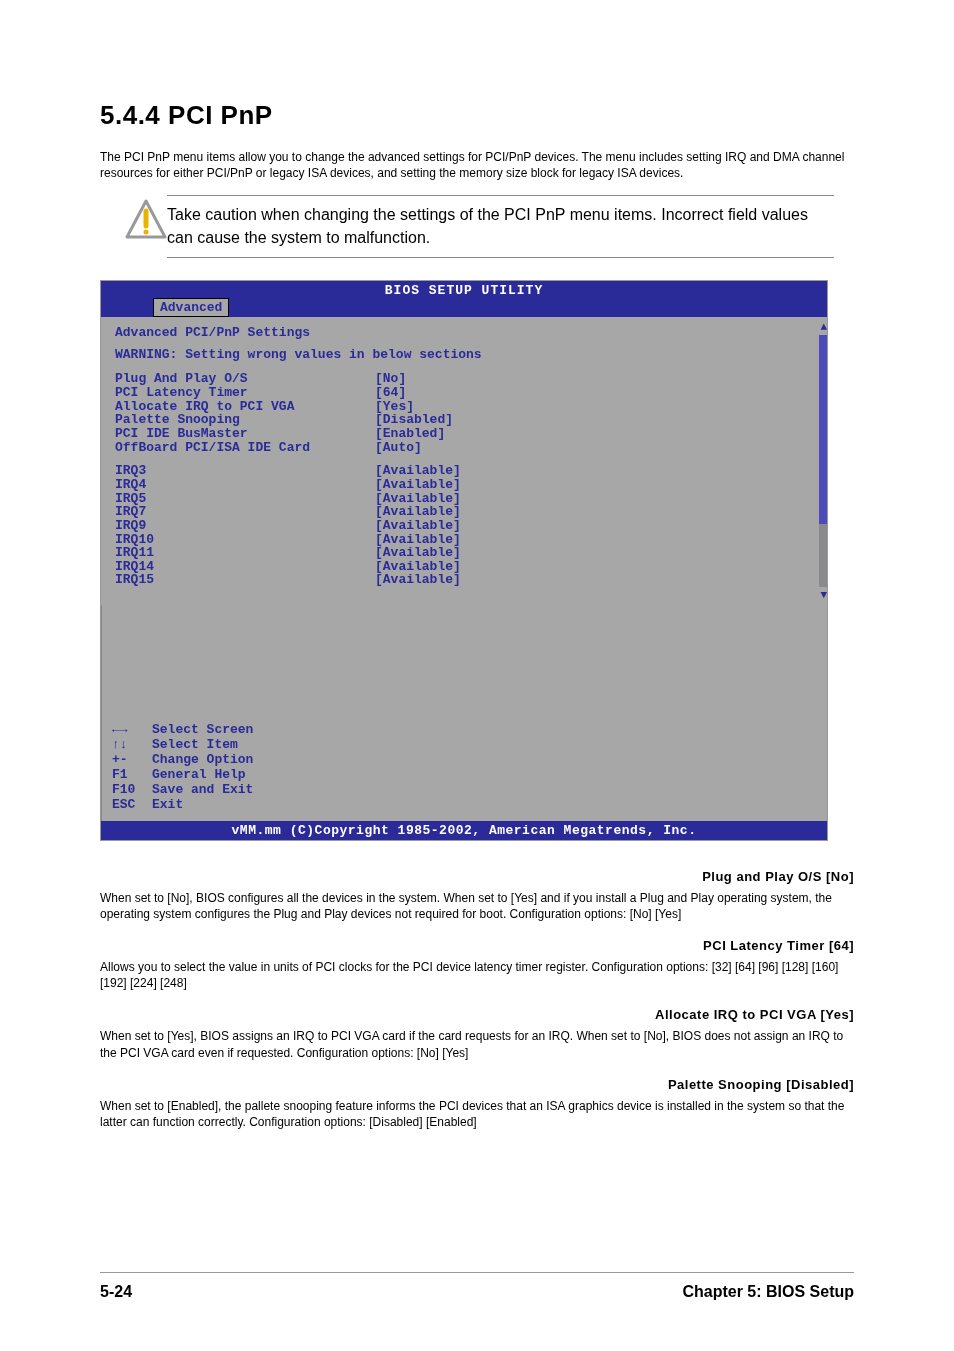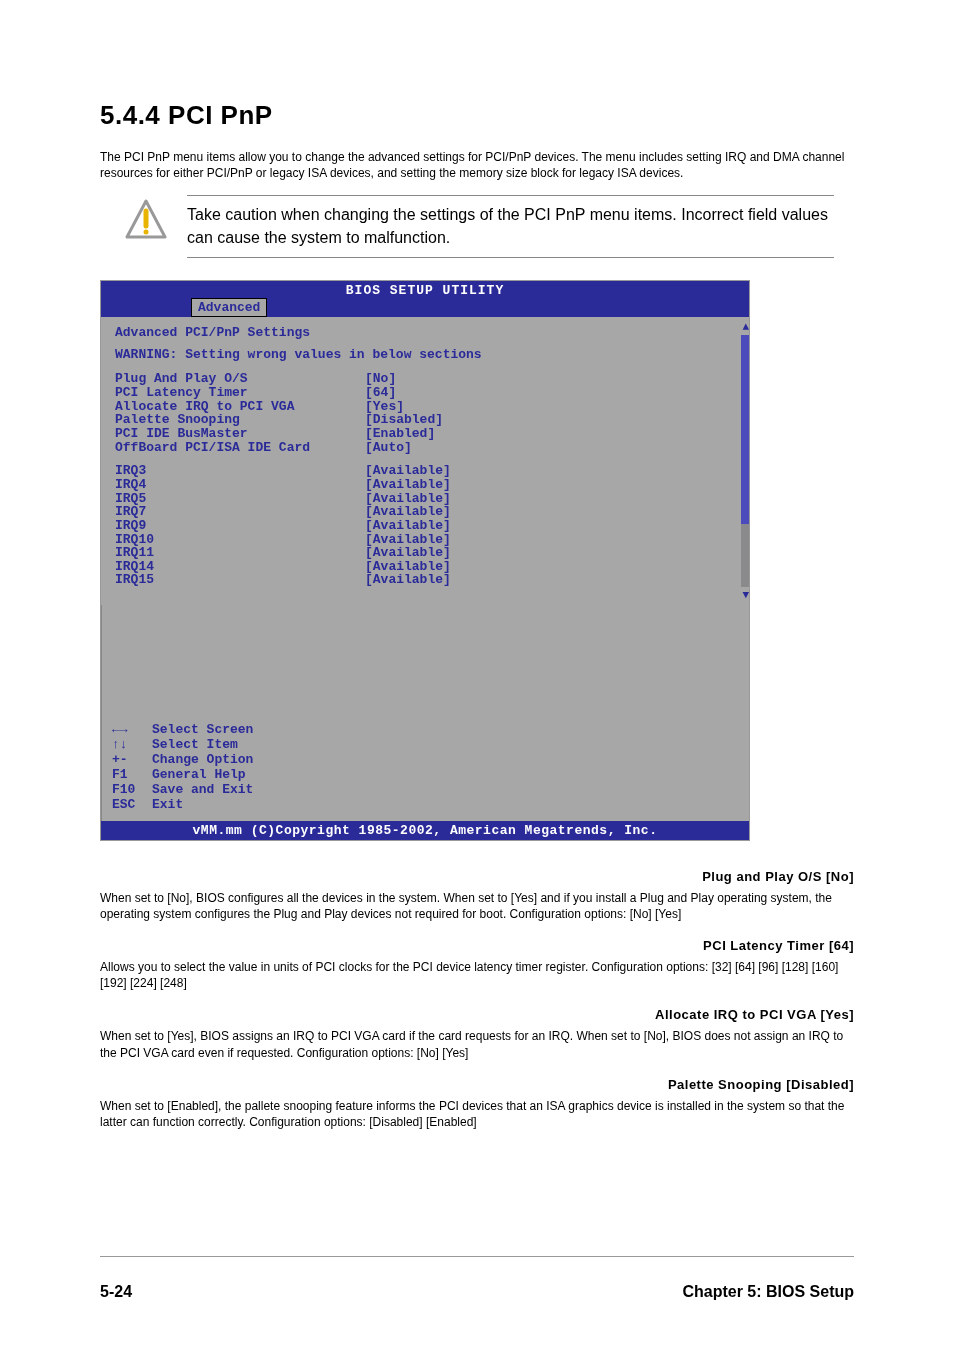--- a/index.html
+++ b/index.html
@@ -19,21 +19,20 @@
     letter-spacing: 0.5px;
   }
   p.body {
     font-size: 12px;
     line-height: 1.35;
     margin-bottom: 14px;
   }
   .caution-box {
     display: flex;
     align-items: flex-start;
-    gap: 20px;
     margin: 14px 0 22px 25px;
     padding-right: 20px;
   }
   .caution-icon-wrap {
     flex: 0 0 auto;
     padding-top: 4px;
   }
   .caution-text-wrap {
     flex: 1 1 auto;
     border-top: 1px solid #888;
@@ -42,37 +41,37 @@
   }
   .caution-text {
     font-size: 16px;
     line-height: 1.4;
   }
   
   .bios {
     font-family: "Courier New", monospace;
     font-size: 13px;
     font-weight: bold;
-    width: 650px;
+    width: 728px;
     margin: 0 0 28px 0;
     border: 1px solid #999;
     background: #a3a3a3;
   }
   .bios-titlebar {
     background: #2a2a99;
     color: #fff;
     text-align: center;
     padding: 2px 0 0 0;
     letter-spacing: 1px;
   }
   .bios-tabs {
     background: #2a2a99;
     color: #2a2a99;
     display: flex;
-    padding: 0 90px;
+    padding: 0 52px;
   }
   .bios-tab {
     background: #a7a7a8;
     color: #2a2a99;
     padding: 1px 6px;
     border: 1px solid #000;
   }
   .bios-body {
     display: flex;
     background: #a7a7a8;
@@ -93,21 +92,21 @@
   }
   .bios-left .heading {
     color: #2a2a99;
     margin-bottom: 8px;
   }
   .bios-left .warn {
     color: #2a2a99;
     margin-bottom: 10px;
     line-height: 1.1;
   }
-  .bios-row { display: flex; line-height: 1.05; }
+  .bios-row { display: flex; line-height: 1.05; gap: 10px; }
   .bios-label { flex: 0 0 250px; white-space: pre; }
   .bios-value { flex: 0 0 auto; white-space: pre; }
   .bios-group { margin-bottom: 10px; }
   .scroll-arrow-up, .scroll-arrow-down {
     position: absolute;
     right: 0px;
     color: #2a2a99;
     font-size: 11px;
   }
   .scroll-arrow-up { top: 4px; }
@@ -150,21 +149,21 @@
   .page-footer {
     position: absolute;
     bottom: 50px;
     left: 100px;
     right: 100px;
     display: flex;
     justify-content: space-between;
     font-size: 16px;
     font-weight: bold;
     border-top: 1px solid #999;
-    padding-top: 26px;
+    padding-top: 10px;
   }
 </style>
 </head>
 <body>
 
 <h1 class="section-num">5.4.4   PCI PnP</h1>
 
 <p class="body">The PCI PnP menu items allow you to change the advanced settings for PCI/PnP devices. The menu includes setting IRQ and DMA channel resources for either PCI/PnP or legacy ISA devices, and setting the memory size block for legacy ISA devices.</p>
 
 <div class="caution-box">

